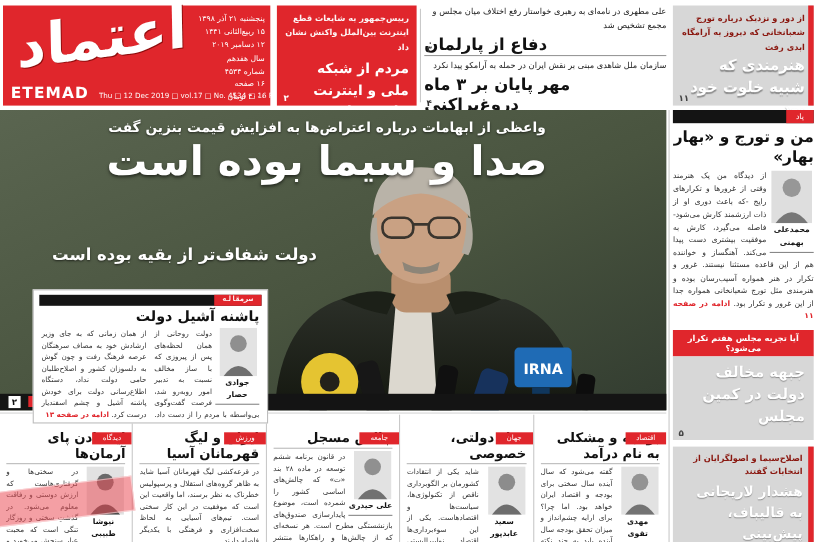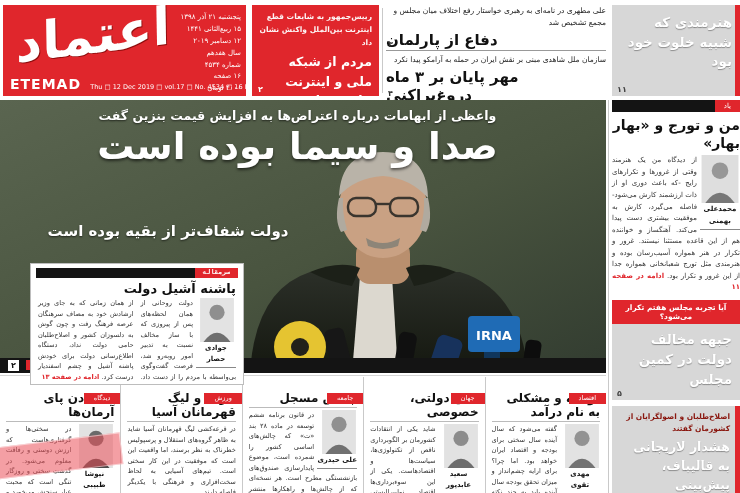--- a/index.html
+++ b/index.html
@@ -129,20 +129,21 @@
     </div>
     <div class="topitem">
       <div class="kick">سازمان ملل شاهدی مبنی بر نقش ایران در حمله به آرامکو پیدا نکرد</div>
       <div class="head">مهر پایان بر ۳ ماه دروغ‌پراکنی</div>
       <div class="pagenum">۴</div>
     </div>
   </div>
 
   <div class="abs memorial graybox">
     <div class="redstripe"></div>
+    <div class="kick-maroon">از دور و نزدیک درباره تورج شعبانخانی که دیروز به آرامگاه ابدی رفت</div>
     <div class="head-white">هنرمندی که شبیه خلوت خود بود</div>
     <div class="pagenum">۱۱</div>
   </div>
 
   <div class="abs photo">
     <svg class="scene" width="606" height="273" viewBox="0 0 606 273">
       <defs>
         <linearGradient id="bgG" x1="0" y1="0" x2="1" y2="1">
           <stop offset="0" stop-color="#5a6550"></stop>
             <stop offset=".55" stop-color="#49543f"></stop>
@@ -243,21 +244,21 @@
         <span class="more">ادامه در صفحه ۱۱</span>
       </div>
     </div>
     <div class="railbox1-bar">آیا تجربه مجلس هفتم تکرار می‌شود؟</div>
     <div class="railbox1-body">
       <div class="head-white">جبهه مخالف دولت در کمین مجلس</div>
       <div class="pagenum">۵</div>
     </div>
     <div class="railbox2">
       <div class="redstripe"></div>
-      <div class="kick-maroon">اصلاح‌طلبان و اصولگرایان از کشورمان گفتند</div>
+      <div class="kick-maroon">اصلاح‌سیما و اصولگرایان از انتخابات گفتند</div>
       <div class="head-white">هشدار لاریجانی به قالیباف، پیش‌بینی حضرتی، کناره‌گیری فلاحت‌پیشه و ...</div>
 
     </div>
 
   </div>
 
   <div class="abs bottom">
 
     <div class="bcol">
       <div class="bcol-bar">

